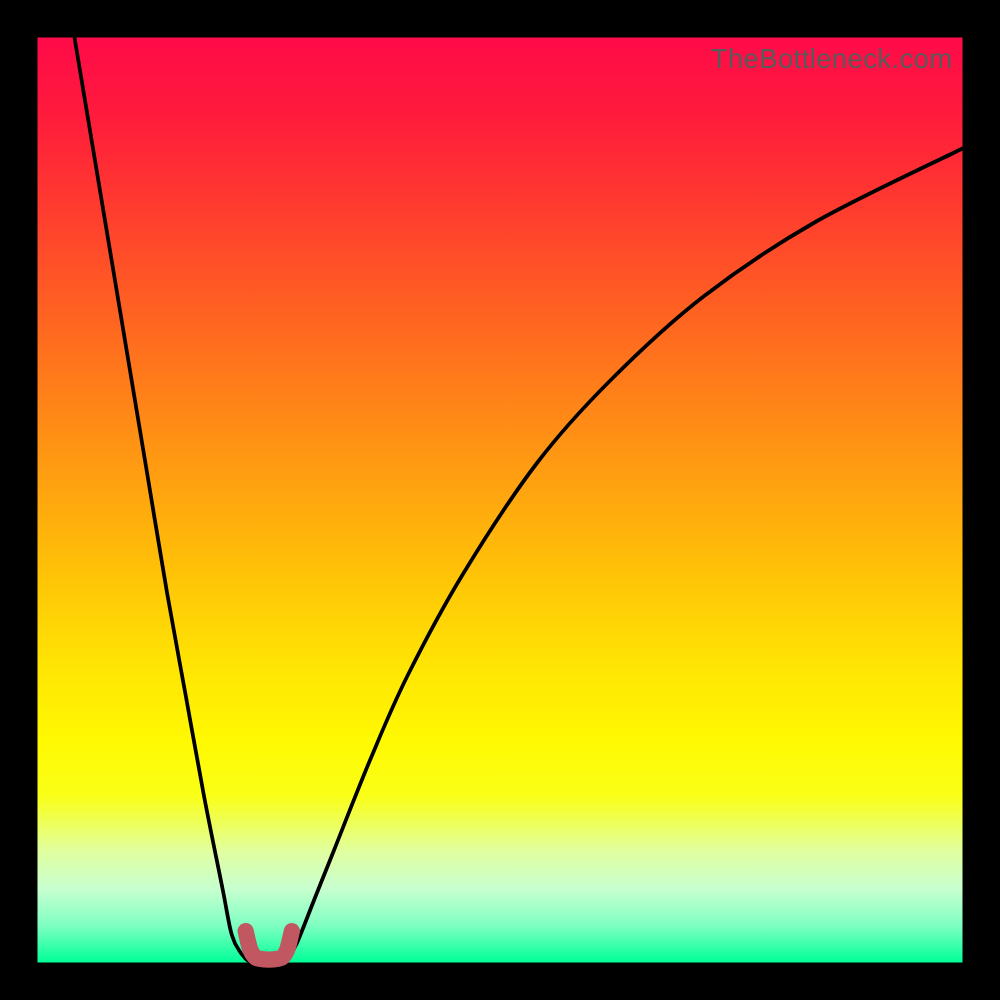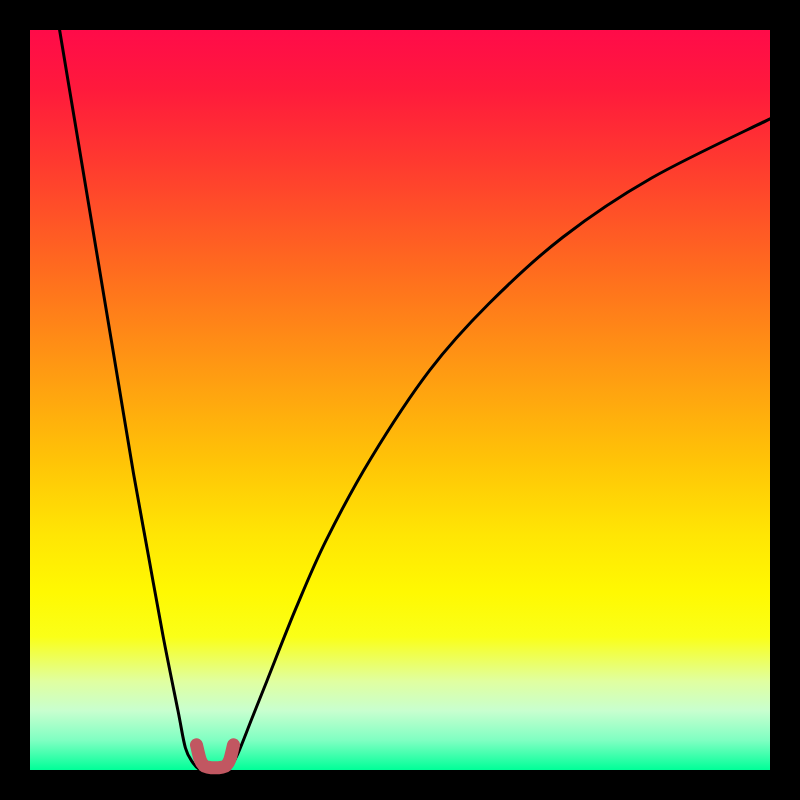--- a/index.html
+++ b/index.html
@@ -48,19 +48,20 @@
     left: 0; top: 0;
     width: 740px; height: 740px;
     overflow: visible;
   }
 </style>
 </head>
 <body>
 
 <div class="frame">
   <div class="plot-area">
+    <div class="watermark">TheBottleneck.com</div>
     <svg class="curves" viewBox="0 0 740 740" preserveAspectRatio="none">
       <path id="left-curve" fill="none" stroke-width="3" stroke-linecap="round" stroke-linejoin="round" d="M 29.60 0.00 C 32.07 14.80, 39.47 59.20, 44.40 88.80 C 49.33 118.40, 54.27 148.00, 59.20 177.60 C 64.13 207.20, 69.07 236.80, 74.00 266.40 C 78.93 296.00, 83.87 325.60, 88.80 355.20 C 93.73 384.80, 98.67 415.63, 103.60 444.00 C 108.53 472.37, 113.47 498.27, 118.40 525.40 C 123.33 552.53, 128.27 580.90, 133.20 606.80 C 138.13 632.70, 144.30 662.30, 148.00 680.80 C 151.70 699.30, 152.93 709.17, 155.40 717.80 C 157.87 726.43, 160.33 728.90, 162.80 732.60 C 165.27 736.30, 168.35 738.77, 170.20 740.00 C 172.05 741.23, 173.28 740.00, 173.90 740.00" stroke="#000000"></path>
       <path id="right-curve" fill="none" stroke-width="3" stroke-linecap="round" stroke-linejoin="round" d="M 196.10 740.00 C 196.72 739.38, 197.95 738.77, 199.80 736.30 C 201.65 733.83, 203.50 733.22, 207.20 725.20 C 210.90 717.18, 217.07 700.53, 222.00 688.20 C 226.93 675.87, 229.40 669.70, 236.80 651.20 C 244.20 632.70, 256.53 600.63, 266.40 577.20 C 276.27 553.77, 283.67 535.27, 296.00 510.60 C 308.33 485.93, 323.13 457.57, 340.40 429.20 C 357.67 400.83, 379.87 366.30, 399.60 340.40 C 419.33 314.50, 436.60 296.00, 458.80 273.80 C 481.00 251.60, 505.67 228.17, 532.80 207.20 C 559.93 186.23, 587.07 167.73, 621.60 148.00 C 656.13 128.27, 720.27 98.67, 740.00 88.80" stroke="#000000"></path>
       <path id="bottom-accent" fill="none" stroke-width="13" stroke-linecap="round" stroke-linejoin="round" d="M 166.50 714.84 C 167.12 717.31, 168.97 726.19, 170.20 729.64 C 171.43 733.09, 172.67 734.33, 173.90 735.56 C 175.13 736.79, 175.75 736.67, 177.60 737.04 C 179.45 737.41, 182.53 737.78, 185.00 737.78 C 187.47 737.78, 190.55 737.41, 192.40 737.04 C 194.25 736.67, 194.87 736.79, 196.10 735.56 C 197.33 734.33, 198.57 733.09, 199.80 729.64 C 201.03 726.19, 202.88 717.31, 203.50 714.84" stroke="#c15761"></path>
     </svg>
   </div>
 </div>
 
 </body></html>

